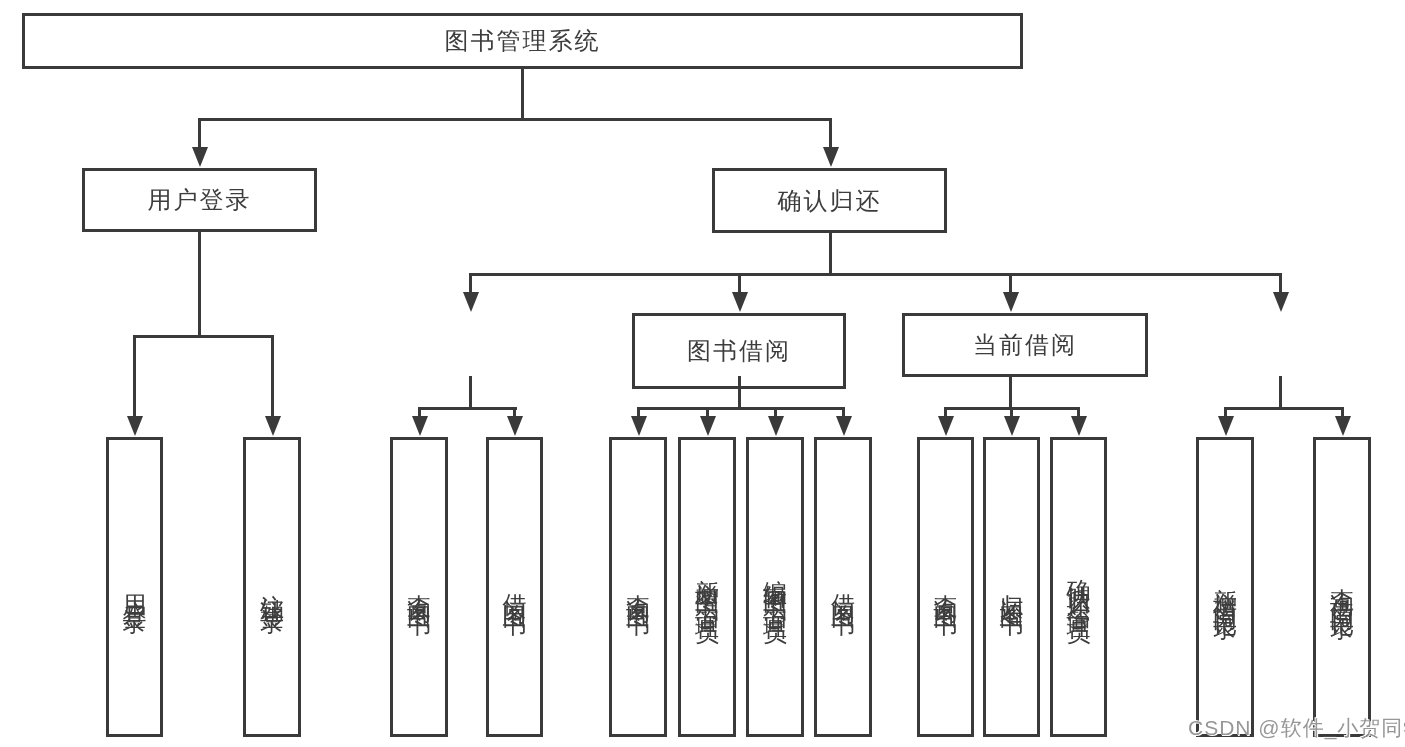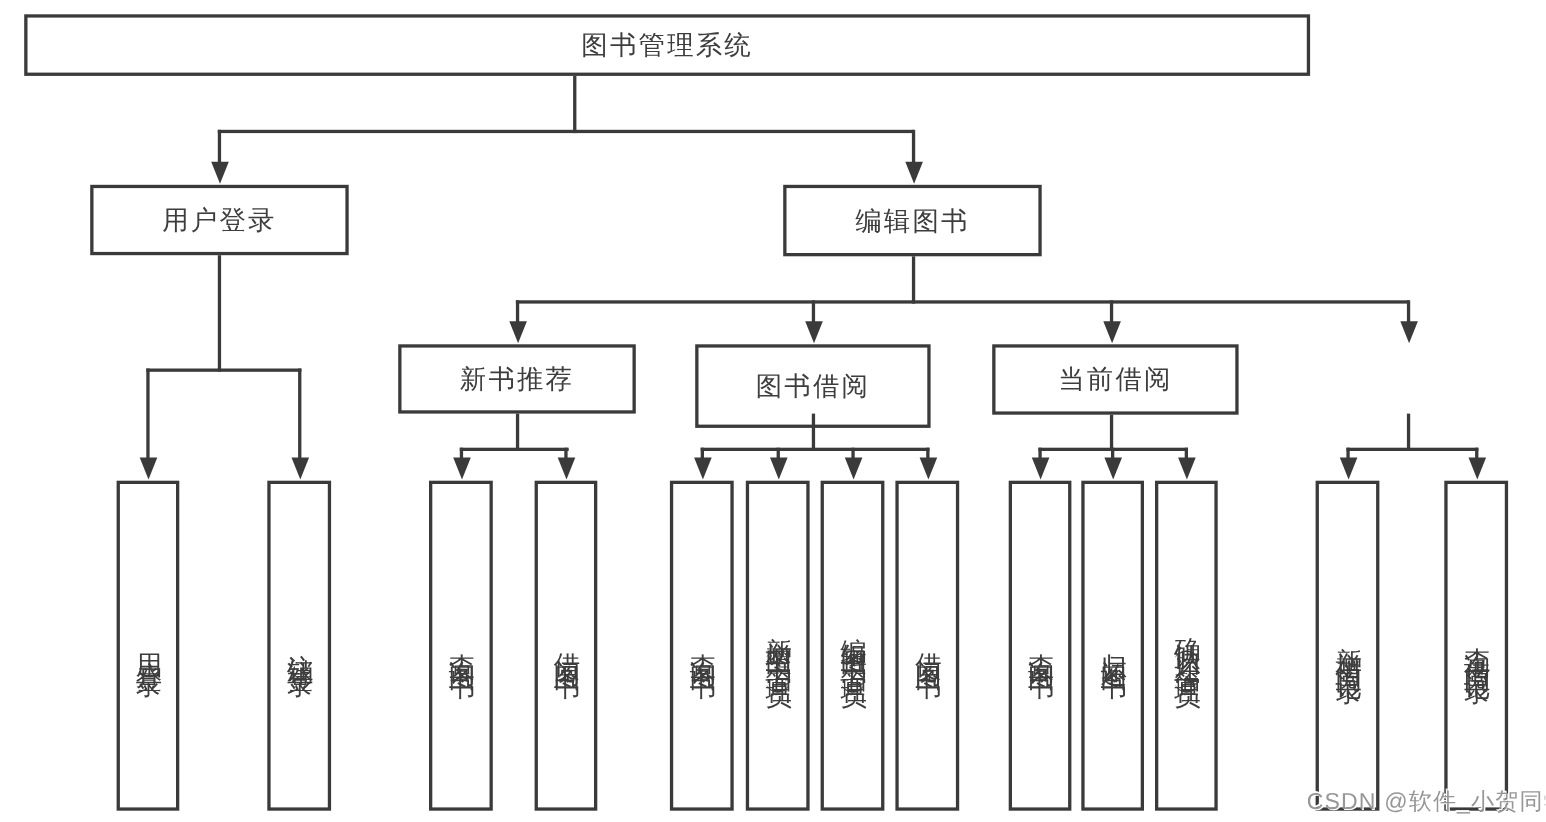--- a/index.html
+++ b/index.html
@@ -35,45 +35,44 @@
     position:absolute;left:1188px;top:714px;font-size:21px;letter-spacing:1px;
     color:var(--watermark);white-space:nowrap;z-index:5;
     text-shadow:1px 1px 0 #ffffff,-1px -1px 0 #ffffff;
   }
 </style>
 </head>
 <body>
 
 <div id="stage">
 
-  <div class="box" style="left:22px;top:13px;width:1169px;height:56px">图书管理系统</div>
+  <div class="box" style="left:22px;top:13px;width:1001px;height:56px">图书管理系统</div>
 
   <div class="vline" style="left:521px;top:69px;height:52px"></div>
   <div class="hline" style="left:198px;top:118px;width:633px"></div>
   <div class="arrow" style="left:198px;top:118px;height:30px"></div>
   <div class="arrow" style="left:829px;top:118px;height:30px"></div>
 
   <div class="box" style="left:82px;top:168px;width:235px;height:64px">用户登录</div>
-  <div class="box" style="left:712px;top:168px;width:235px;height:65px">编辑图书</div>
+  <div class="box" style="left:712px;top:168px;width:235px;height:65px">确认归还</div>
 
   <div class="vline" style="left:198px;top:232px;height:106px"></div>
   <div class="hline" style="left:133px;top:335px;width:141px"></div>
   <div class="arrow" style="left:133px;top:335px;height:82px"></div>
   <div class="arrow" style="left:271px;top:335px;height:82px"></div>
 
   <div class="vline" style="left:829px;top:233px;height:43px"></div>
   <div class="hline" style="left:469px;top:273px;width:812px"></div>
   <div class="arrow" style="left:469px;top:273px;height:20px"></div>
   <div class="arrow" style="left:738px;top:273px;height:20px"></div>
   <div class="arrow" style="left:1009px;top:273px;height:20px"></div>
   <div class="arrow" style="left:1279px;top:273px;height:20px"></div>
 
-  <div class="box" style="left:362px;top:313px;width:216px;height:63px">新书推荐</div>
   <div class="box" style="left:632px;top:313px;width:214px;height:76px">图书借阅</div>
-  <div class="box" style="left:902px;top:313px;width:224px;height:64px">当前借阅</div>
+  <div class="box" style="left:902px;top:313px;width:246px;height:64px">当前借阅</div>
 
   <div class="vline" style="left:469px;top:376px;height:34px"></div>
   <div class="hline" style="left:418px;top:407px;width:99px"></div>
   <div class="arrow" style="left:418px;top:407px;height:10px"></div>
   <div class="arrow" style="left:513px;top:407px;height:10px"></div>
 
   <div class="vline" style="left:738px;top:376px;height:34px"></div>
   <div class="hline" style="left:637px;top:407px;width:208px"></div>
   <div class="arrow" style="left:637px;top:407px;height:10px"></div>
   <div class="arrow" style="left:706px;top:407px;height:10px"></div>

